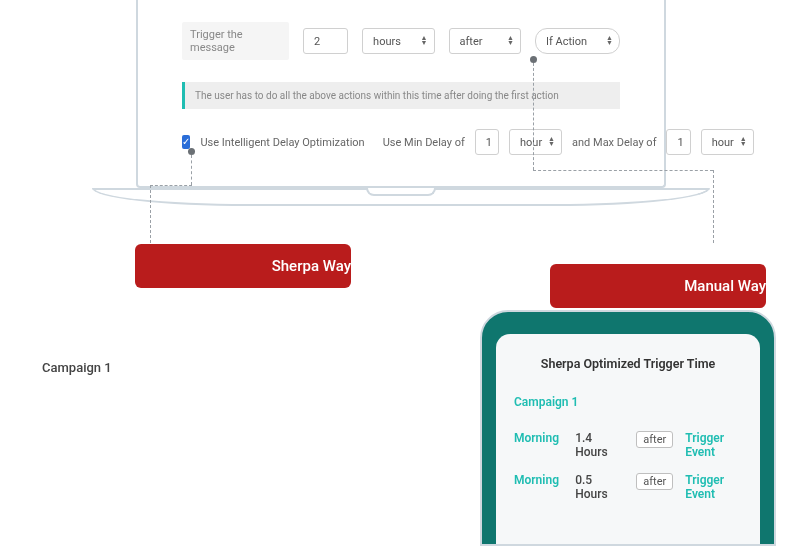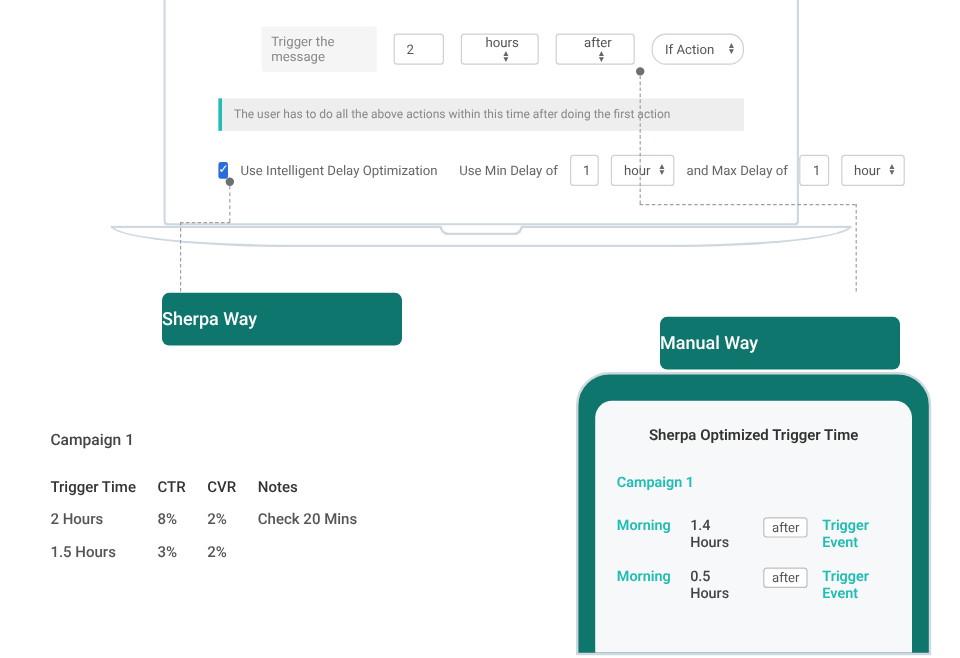--- a/index.html
+++ b/index.html
@@ -49,28 +49,28 @@
     border-radius: 0 0 10px 10px;
     background: #fff;
   }
 
   .screen-inner {
     padding: 22px 44px 20px 44px;
     font-size: 11px;
     color: #7a7a7a;
   }
   .row1 { display: flex; align-items: center; gap: 14px; margin-bottom: 22px; }
-  .lbl { color: #888; font-size: 11px; background:#f5f5f5; padding:6px 8px; border-radius:2px;margin-left:36px; }
+  .lbl { color: #888; font-size: 11px; background:#f5f5f5; padding:6px 8px; border-radius:2px; }
   .field {
     display: inline-flex; align-items: center; justify-content: space-between;
     border: 1px solid #d0d0d0; border-radius: 3px; height: 26px;
     padding: 0 6px 0 10px; background: #fff; color:#555; font-size:11px;
   }
   .field.small { width: 48px; }
-  .field.med { width: 78px; flex-direction: column; }
+  .field.med { width: 78px; }
   .field.wide { width: 92px; border-radius: 12px; }
   .spinner { display:flex; flex-direction:column; line-height:5px; font-size:7px; color:#666; margin-left:6px; }
   .spinner span { cursor:pointer; }
 
   .banner {
     background: #eeeeee;
     border-left: 3px solid #1fbdb2;
     padding: 8px 10px;
     font-size: 10px;
     color: #888;
@@ -83,23 +83,23 @@
   }
 
   
   .dash { position:absolute; border:0; }
   .dash.v { border-left:1.5px dashed #9aa0a6; width:0; }
   .dash.h { border-top:1.5px dashed #9aa0a6; height:0; }
   .dot { position:absolute; width:7px; height:7px; background:#6b7075; border-radius:50%; }
 
   
   .pill {
-    position:absolute; height:44px; width:200px;
-    background:#0f766e; color:#fff; font-size:15px; font-weight:500;
-    border-radius:6px; display:flex; align-items:center; justify-content:flex-start;
+    position:absolute; height:44px; width:216px;
+    background:#b91c1c; color:#fff; font-size:15px; font-weight:500;
+    border-radius:6px; display:flex; align-items:center; justify-content:flex-end;
   }
   .sherpa-btn { left:135px; top:244px; }
   .manual-btn { left:550px; top:244px;margin-top:20px; }
 
   
   .phone {
     position:absolute; left:480px; top:310px; width:296px; height:236px;
     border:2px solid #cfd8df; border-radius:28px 28px 0 0;
     background:#0f766e; overflow:hidden;
   }
@@ -220,35 +220,13 @@
       <span class="teal c1">Morning</span>
       <span class="c2">0.5 Hours</span>
       <span class="tag">after</span>
       <span class="teal">Trigger Event</span>
     </div>
   </div>
 </div>
 
 <div class="tbl">
   <h4>Campaign 1</h4>
-  <table>
-    <tbody>
-        <tr>
-      <th>Trigger Time</th>
-      <th>CTR</th>
-      <th>CVR</th>
-      <th>Notes</th>
-    </tr>
-    <tr>
-      <td>2 Hours</td>
-      <td>8%</td>
-      <td>2%</td>
-      <td>Check 20 Mins</td>
-    </tr>
-    <tr>
-      <td>1.5 Hours</td>
-      <td>3%</td>
-      <td>2%</td>
-      <td></td>
-    </tr>
-  </tbody>
-    </table>
 </div>
 
 </body></html>

